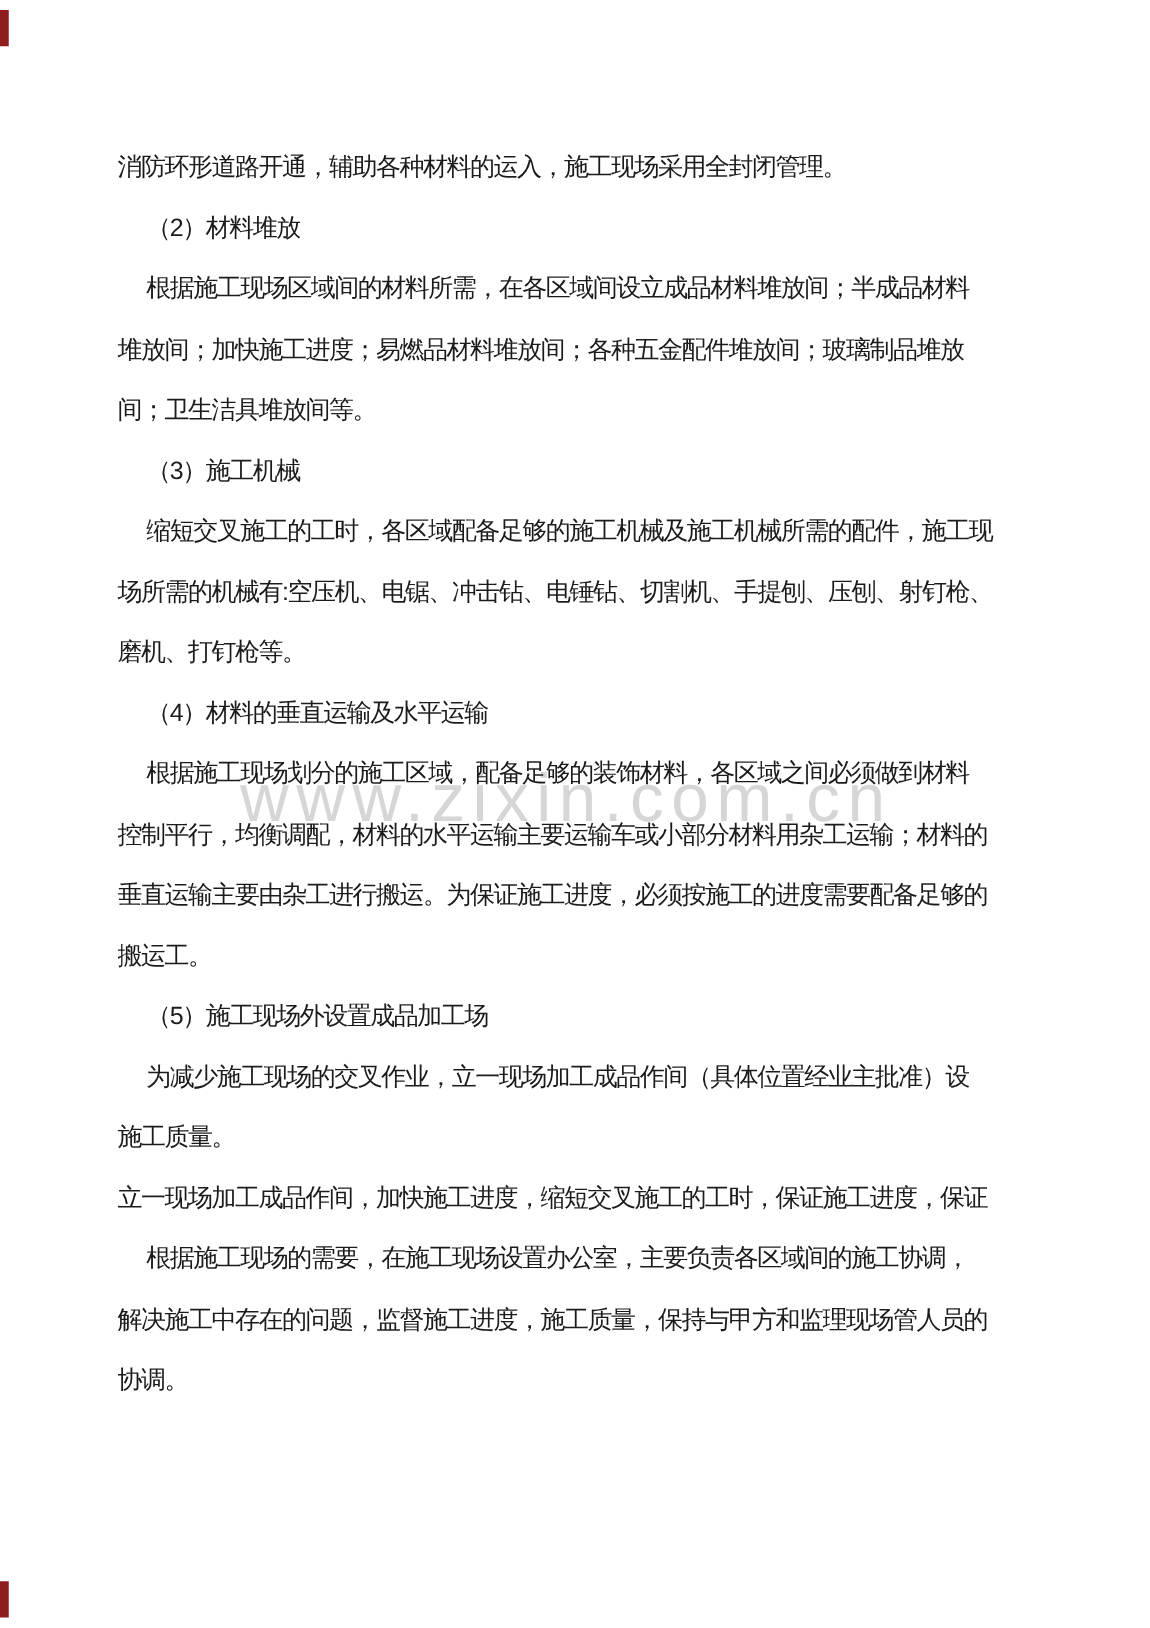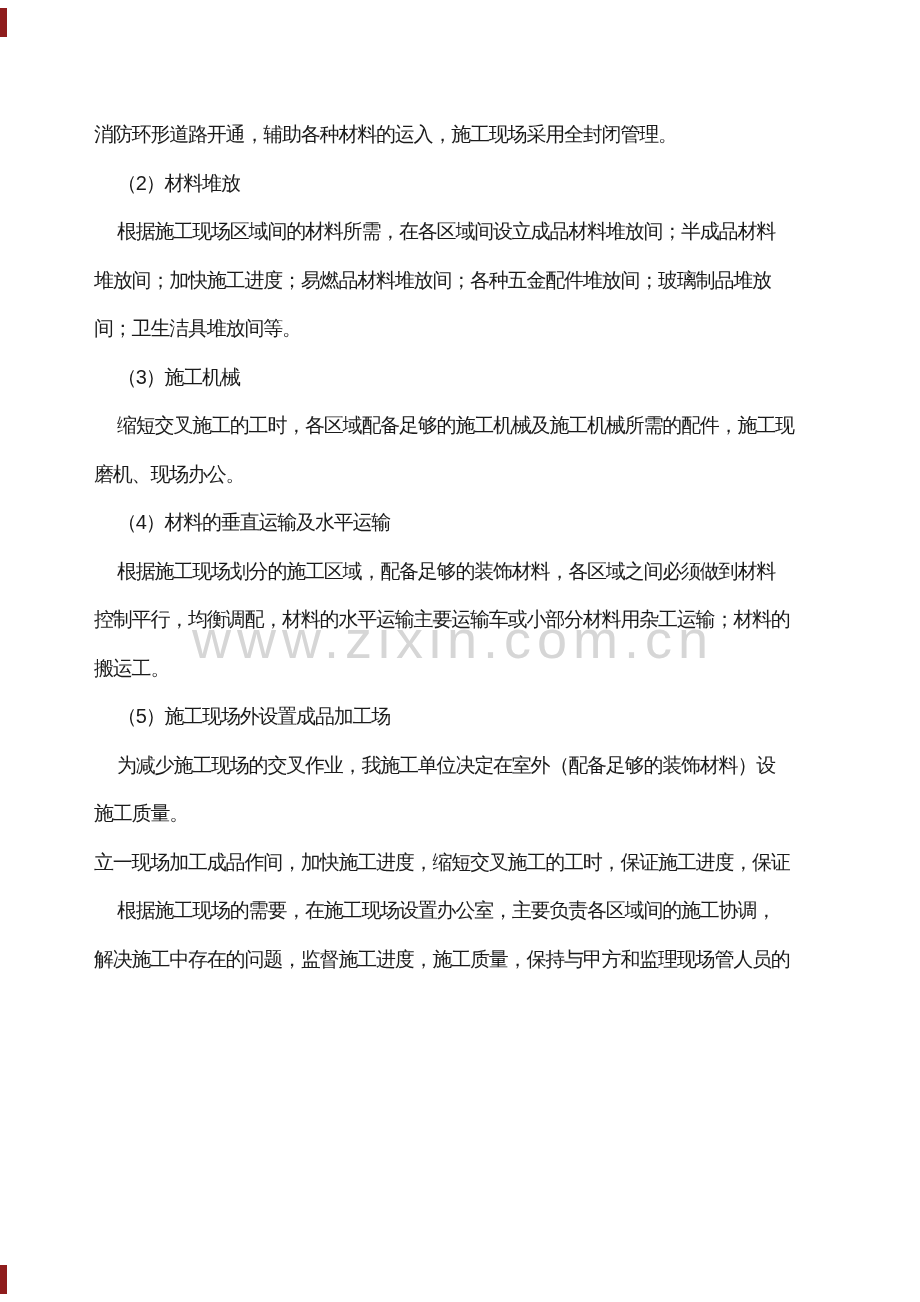--- a/index.html
+++ b/index.html
@@ -69,25 +69,28 @@
   <div class="watermark">www.zixin.com.cn</div>
 
   <div class="text-lines">
       <div class="text-line">消防环形道路开通，辅助各种材料的运入，施工现场采用全封闭管理。</div>
       <div class="text-line indent">（2）材料堆放</div>
       <div class="text-line indent">根据施工现场区域间的材料所需，在各区域间设立成品材料堆放间；半成品材料</div>
       <div class="text-line">堆放间；加快施工进度；易燃品材料堆放间；各种五金配件堆放间；玻璃制品堆放</div>
       <div class="text-line">间；卫生洁具堆放间等。</div>
       <div class="text-line indent">（3）施工机械</div>
       <div class="text-line indent">缩短交叉施工的工时，各区域配备足够的施工机械及施工机械所需的配件，施工现</div>
-      <div class="text-line">磨机、现场办公。</div>
+      <div class="text-line">场所需的机械有:空压机、电锯、冲击钻、电锤钻、切割机、手提刨、压刨、射钉枪、</div>
+      <div class="text-line">磨机、打钉枪等。</div>
       <div class="text-line indent">（4）材料的垂直运输及水平运输</div>
       <div class="text-line indent">根据施工现场划分的施工区域，配备足够的装饰材料，各区域之间必须做到材料</div>
       <div class="text-line">控制平行，均衡调配，材料的水平运输主要运输车或小部分材料用杂工运输；材料的</div>
+      <div class="text-line">垂直运输主要由杂工进行搬运。为保证施工进度，必须按施工的进度需要配备足够的</div>
       <div class="text-line">搬运工。</div>
       <div class="text-line indent">（5）施工现场外设置成品加工场</div>
-      <div class="text-line indent">为减少施工现场的交叉作业，我施工单位决定在室外（配备足够的装饰材料）设</div>
+      <div class="text-line indent">为减少施工现场的交叉作业，立一现场加工成品作间（具体位置经业主批准）设</div>
       <div class="text-line">施工质量。</div>
       <div class="text-line">立一现场加工成品作间，加快施工进度，缩短交叉施工的工时，保证施工进度，保证</div>
       <div class="text-line indent">根据施工现场的需要，在施工现场设置办公室，主要负责各区域间的施工协调，</div>
       <div class="text-line">解决施工中存在的问题，监督施工进度，施工质量，保持与甲方和监理现场管人员的</div>
+      <div class="text-line">协调。</div>
     </div>
 </div>
 
 </body></html>

